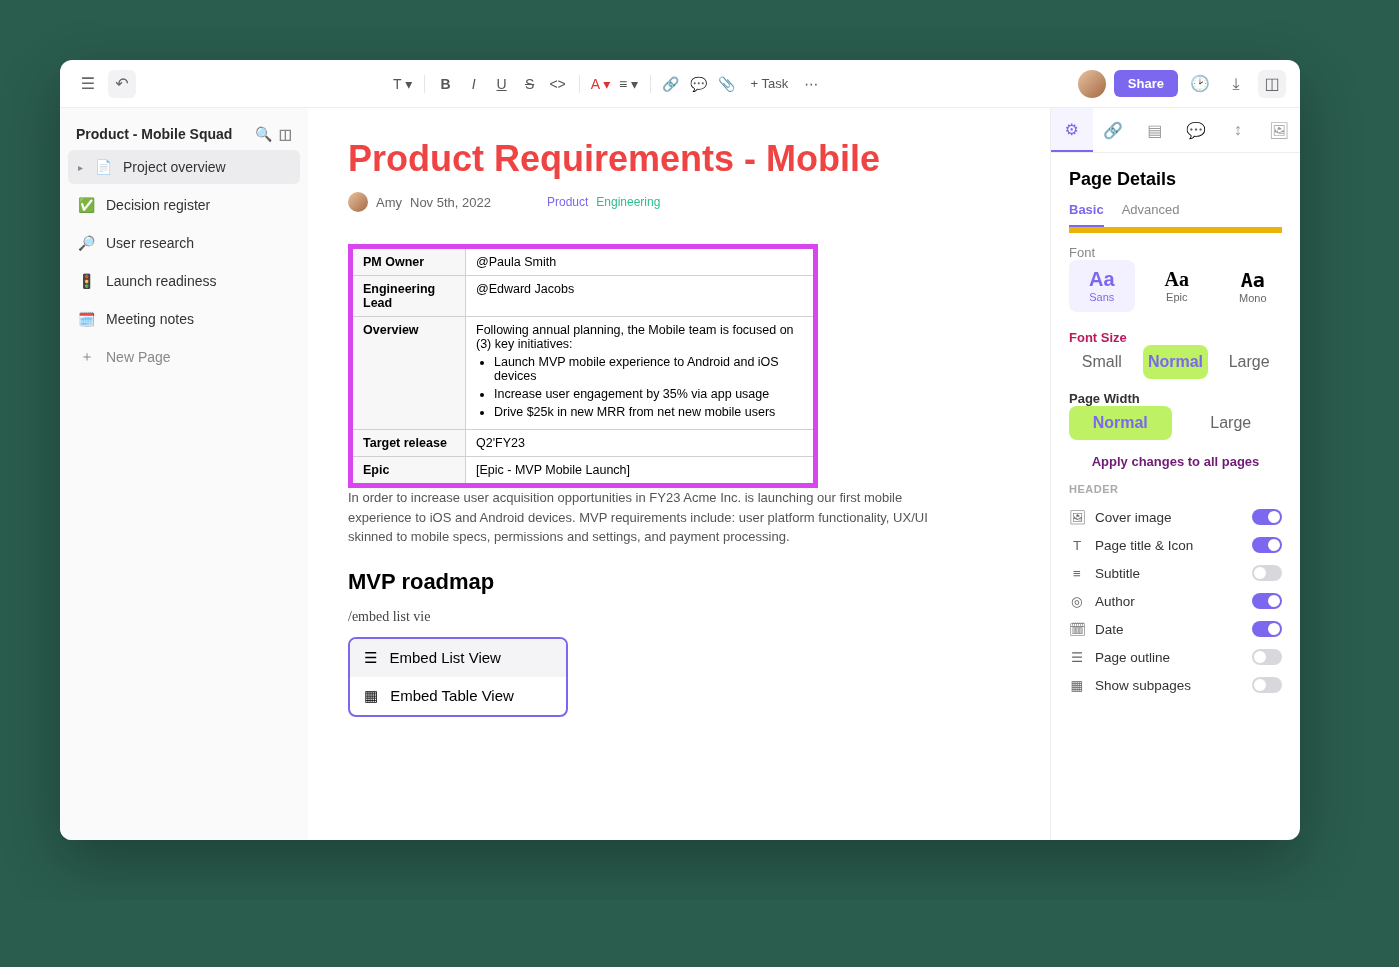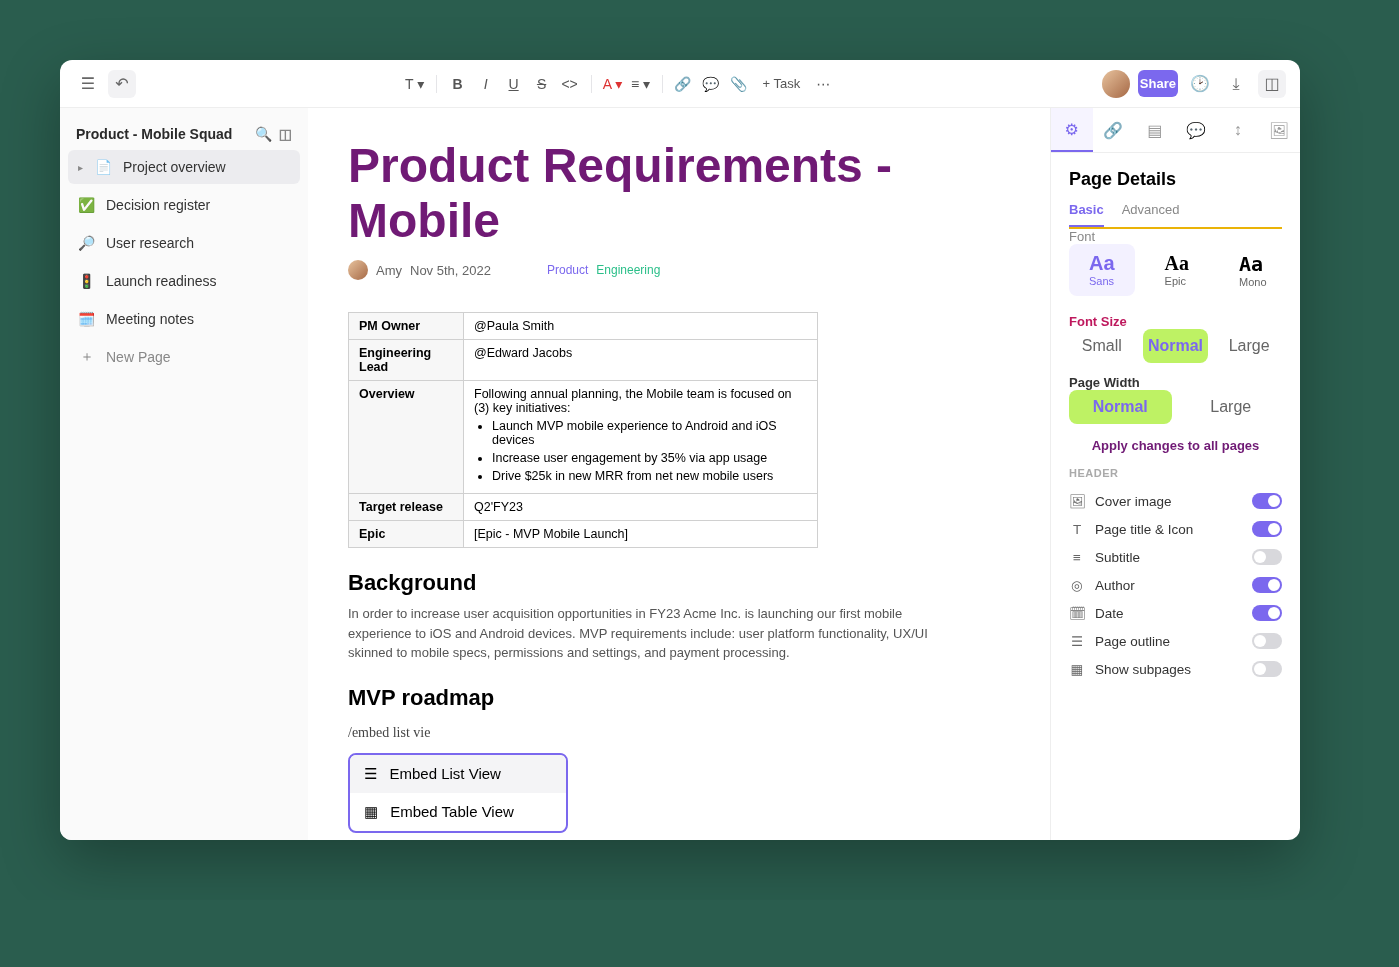--- a/index.html
+++ b/index.html
@@ -8,60 +8,60 @@
 .topbar { height: 48px; display: flex; align-items: center; padding: 0 14px; border-bottom: 1px solid #eee; gap: 8px; }
 .topbar-left { display: flex; align-items: center; gap: 6px; }
 .topbar .icon-btn { width: 28px; height: 28px; display: flex; align-items: center; justify-content: center; border-radius: 6px; cursor: pointer; color: #666; }
 .topbar .icon-btn.boxed { background: #f2f2f4; }
 .toolbar-center { flex: 1; display: flex; align-items: center; justify-content: center; gap: 2px; }
 .tool { width: 26px; height: 26px; display: flex; align-items: center; justify-content: center; cursor: pointer; color: #555; border-radius: 4px; font-size: 14px; }
 .tool.task { width: auto; padding: 0 8px; font-size: 13px; }
 .divider-v { width: 1px; height: 18px; background: #e5e5e8; margin: 0 6px; }
 .topbar-right { display: flex; align-items: center; gap: 8px; }
 .avatar { width: 28px; height: 28px; border-radius: 50%; background: linear-gradient(135deg,#e8c39e,#a56845); }
-.share-btn { background: #7b68ee; color: #fff; padding: 6px 2px; border-radius: 6px; font-weight: 600; font-size: 13px; cursor: pointer; }
+.share-btn { background: #7b68ee; color: #fff; padding: 6px 14px; border-radius: 6px; font-weight: 600; font-size: 13px; cursor: pointer; }
 .main-area { flex: 1; display: flex; overflow: hidden; }
 .sidebar { width: 248px; background: #fafafa; padding: 14px 8px; }
 .space-title { font-weight: 700; font-size: 14px; padding: 4px 8px; color: #2a2a2a; display: flex; align-items: center; justify-content: space-between; }
 .space-icons { display: flex; gap: 6px; color: #888; }
 .nav-item { display: flex; align-items: center; gap: 10px; padding: 8px 10px; font-size: 14px; color: #333; cursor: pointer; border-radius: 6px; margin-top: 4px; }
 .nav-item.active { background: #ececef; font-weight: 500; }
 .nav-icon { width: 18px; height: 18px; display: flex; align-items: center; justify-content: center; font-size: 14px; }
 .new-page { color: #888; }
 .chevron { color: #888; font-size: 10px; margin-right: 2px; }
 .content { flex: 1; padding: 30px 40px; overflow: auto; }
-.doc-title { font-size: 48px; font-weight: 800; color: #701a75; margin-bottom: 12px; }
+.doc-title { font-size: 36px; font-weight: 800; color: #ef4444; margin-bottom: 12px; }
 .byline { display: flex; align-items: center; gap: 8px; font-size: 13px; color: #666; margin-bottom: 24px; }
 .byline .mini-avatar { width: 20px; height: 20px; border-radius: 50%; background: linear-gradient(135deg,#e8c39e,#a56845); }
 .tag { font-size: 12px; }
 .tag.product { color: #7b68ee; }
 .tag.engineering { color: #2bbf89; }
-.info-table { border: 1px solid #d946ef; border-collapse: collapse; width: 470px; font-size: 12.5px; margin-top: 32px; }
+.info-table { border: 5px solid #d946ef; border-collapse: collapse; width: 470px; font-size: 12.5px; margin-top: 32px; }
 .info-table td { border: 1px solid #d0d0d0; padding: 6px 10px; vertical-align: top; }
 .info-table td:first-child { width: 115px; font-weight: 700; background: #f7f7f7; }
 .info-table ul { padding-left: 18px; margin-top: 4px; }
 .info-table ul li { margin-bottom: 4px; }
 .section-h2 { font-size: 22px; font-weight: 800; margin: 22px 0 8px; }
 .section-p { font-size: 13px; color: #555; line-height: 1.5; max-width: 580px; }
 .slash-text { font-size: 14px; color: #444; margin-top: 14px; font-family: Liberation Serif, serif; }
 .embed-menu { border: 2px solid #7b68ee; border-radius: 8px; width: 220px; margin-top: 12px; overflow: hidden; background: #fff; }
 .embed-item { display: flex; align-items: center; gap: 12px; padding: 10px 14px; font-size: 15px; cursor: pointer; }
 .embed-item.hover { background: #f4f4f6; }
 .rpanel { width: 250px; border-left: 1px solid #eee; display: flex; flex-direction: column; }
 .rpanel-tabs { display: flex; border-bottom: 1px solid #eee; }
 .rpanel-tab { flex: 1; height: 44px; display: flex; align-items: center; justify-content: center; cursor: pointer; color: #999; }
 .rpanel-tab.active { color: #7b68ee; border-bottom: 2px solid #7b68ee; background: #f6f4ff; }
 .rpanel-body { padding: 16px 18px; overflow: auto; }
 .rpanel-title { font-size: 18px; font-weight: 700; margin-bottom: 12px; }
-.sub-tabs { display: flex; gap: 18px; border-bottom: 2px solid #eab308; margin-bottom: 0; font-size: 13px; }
+.sub-tabs { display: flex; gap: 18px; border-bottom: 6px solid #eab308; margin-bottom: 12px; font-size: 13px; }
 .sub-tab { padding-bottom: 8px; cursor: pointer; color: #888; }
 .sub-tab.active { color: #7b68ee; border-bottom: 2px solid #7b68ee; font-weight: 600; }
 .sect-label { font-size: 13px; color: #888; margin: 0 0; }
 .font-row { display: flex; gap: 10px; }
-.font-opt { flex: 1; padding: 8px 20px; border-radius: 8px; cursor: pointer; }
+.font-opt { flex: 1; text-align: center; padding: 8px 20px; border-radius: 8px; cursor: pointer; }
 .font-opt.selected { background: #f3f1ff; }
 .font-opt .aa { font-size: 20px; font-weight: 700; }
 .font-opt.selected .aa, .font-opt.selected .fl { color: #7b68ee; }
 .font-opt .fl { font-size: 11px; color: #666; }
 .font-opt.serif .aa { font-family: Georgia, serif; }
 .font-opt.mono .aa { font-family: monospace; }
 .seg-row { display: flex; gap: 8px; margin-bottom: 8px; }
 .seg { flex: 1; text-align: center; padding: 8px 4px; border-radius: 8px; cursor: pointer; font-size: 16px; color: #666; }
 .seg.selected { background: #bef264; color: #7b68ee; font-weight: 600; }
 .apply-all { color: #701a75; font-size: 13px; font-weight: 600; text-align: center; margin: 14px 0; cursor: pointer; }
@@ -192,21 +192,20 @@
               <td>Target release</td>
               <td>Q2'FY23</td>
             </tr>
         <tr>
               <td>Epic</td>
               <td>[Epic - MVP Mobile Launch]</td>
             </tr>
       </tbody>
         </table>
 
-      <div class="section-h2">Background</div>
       <div class="section-p">In order to increase user acquisition opportunities in FY23 Acme Inc. is launching our first mobile experience to iOS and Android devices. MVP requirements include: user platform functionality, UX/UI skinned to mobile specs, permissions and settings, and payment processing.</div>
 
       <div class="section-h2">MVP roadmap</div>
       <div class="slash-text">/embed list vie</div>
 
       <div class="embed-menu">
         <div class="embed-item hover">
           <span>☰</span>
           <span>Embed List View</span>
         </div>

